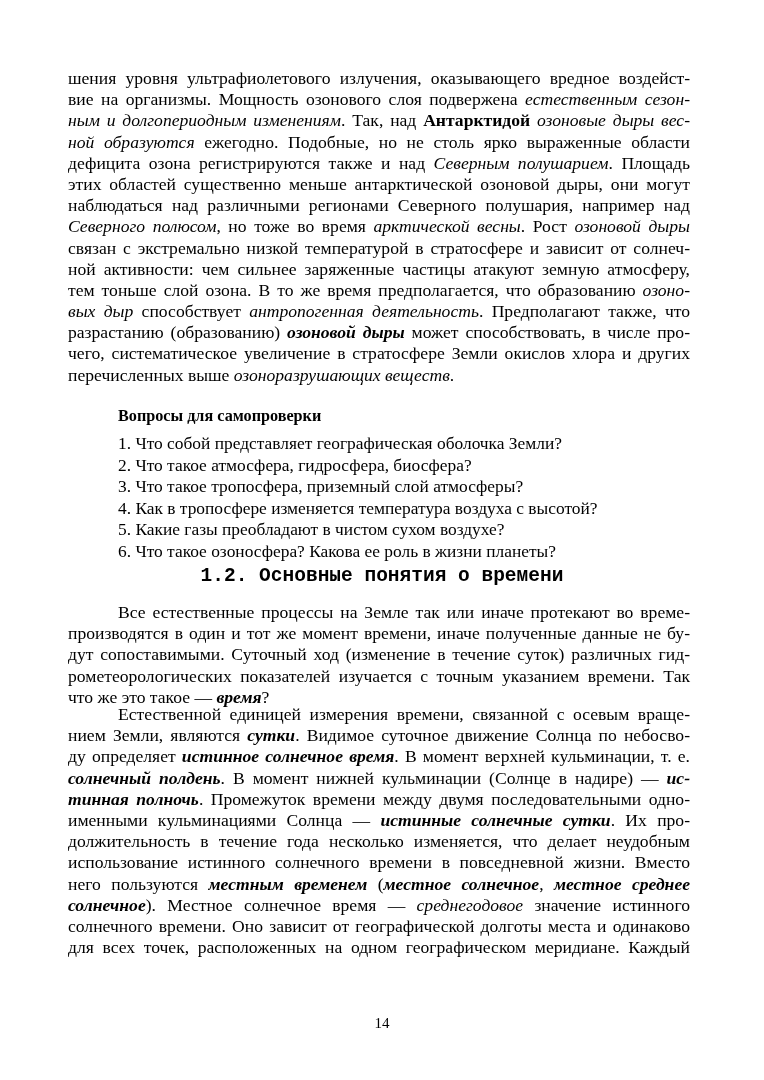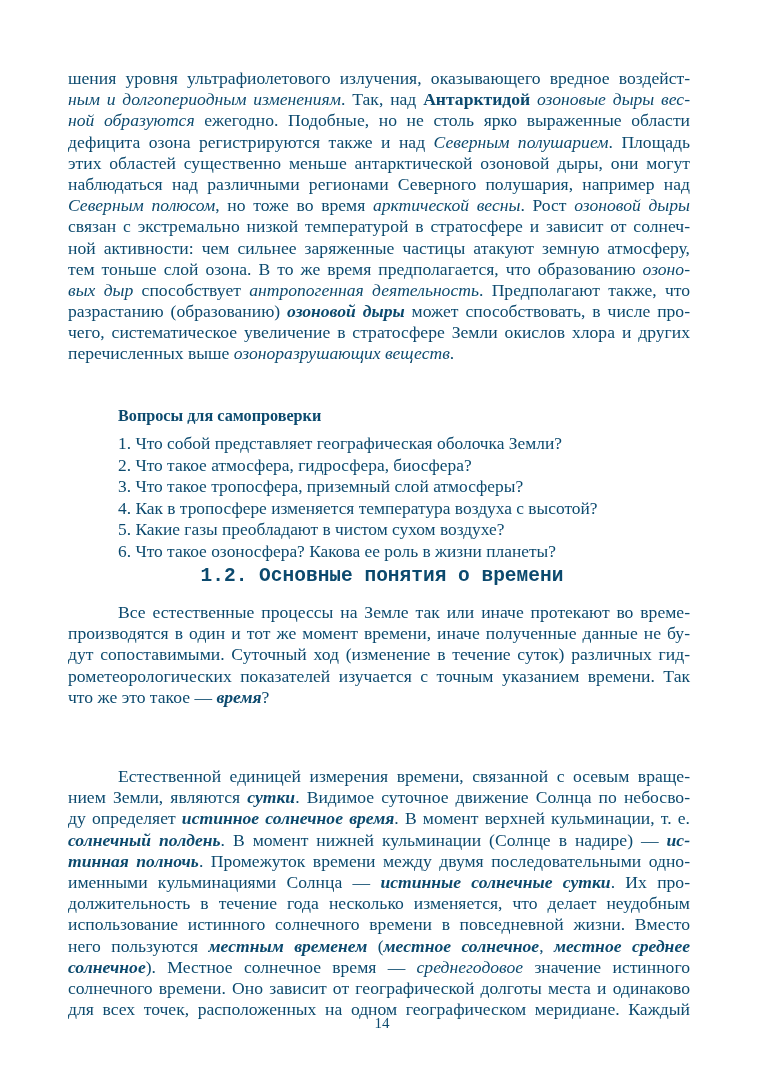--- a/index.html
+++ b/index.html
@@ -1,19 +1,19 @@
 <!DOCTYPE html>
 <html><head>
   <meta charset="utf-8">
   <style>
     html, body { margin: 0; padding: 0; background: #ffffff; }
     body { width: 764px; height: 1080px; position: relative; overflow: hidden; }
     .page {
       position: absolute; left: 0; top: 0; width: 624px; height: 1080px;
-      background: #ffffff; color: #0c4a6e;
+      background: #ffffff; color: #000000;
       font-family: "Liberation Serif", "DejaVu Serif", serif;
       font-size: 17.6px;
     }
     .block { position: absolute; left: 68px; width: 622px; }
     .line {
       height: 21.2px; line-height: 21.2px; white-space: nowrap;
       text-align: justify; text-align-last: justify; overflow: visible;
     }
     .line.last { text-align-last: left; }
     .indent { padding-left: 50px; }
@@ -26,39 +26,40 @@
       font-size: 16.2px; line-height: 20px;
     }
     #questions-list { position: absolute; left: 118px; top: 433px; }
     #questions-list .q { height: 21.6px; line-height: 21.6px; white-space: nowrap; font-size: 17.4px; }
     #section-title {
       position: absolute; left: 0; width: 764px; top: 563px; text-align: center;
       font-family: Liberation Mono, monospace; font-weight: bold;
       font-size: 19.5px; line-height: 26px;
     }
     #para2 { top: 602px; }
-    #para3 { top: 766px; }
+    #para3 { top: 704px; }
     #page-number {
       position: absolute; left: 0; width: 764px; top: 1014px; text-align: center;
       font-size: 15px; line-height: 18px;
     }
   </style>
 </head>
 <body>
 
 <div class="page">
 
   <div id="para1" class="block">
       <div class="line"><span>шения уровня ультрафиолетового излучения, оказывающего вредное воздейст-</span></div>
+      <div class="line"><span>вие на организмы. Мощность озонового слоя  подвержена </span><span class="i">естественным сезон-</span></div>
       <div class="line"><span class="i">ным и долгопериодным изменениям</span><span>. Так, над </span><span class="b">Антарктидой</span><span> </span><span class="i">озоновые дыры вес-</span></div>
       <div class="line"><span class="i">ной образуются</span><span> ежегодно. Подобные, но не столь ярко выраженные области</span></div>
       <div class="line"><span>дефицита озона регистрируются также и над </span><span class="i">Северным полушарием</span><span>. Площадь</span></div>
       <div class="line"><span>этих областей существенно меньше антарктической озоновой дыры, они могут</span></div>
       <div class="line"><span>наблюдаться над различными регионами Северного полушария, например над</span></div>
-      <div class="line"><span class="i">Северным полюсом</span><span>, но тоже во время </span><span class="i">арктической весны</span><span>. Рост </span><span class="i">озоновой дыры</span></div>
+      <div class="line"><span class="i">Северного полюсом</span><span>, но тоже во время </span><span class="i">арктической весны</span><span>. Рост </span><span class="i">озоновой дыры</span></div>
       <div class="line"><span>связан с экстремально низкой температурой в стратосфере и зависит от солнеч-</span></div>
       <div class="line"><span>ной активности: чем сильнее заряженные частицы атакуют земную атмосферу,</span></div>
       <div class="line"><span>тем тоньше слой озона. В то же время предполагается, что образованию </span><span class="i">озоно-</span></div>
       <div class="line"><span class="i">вых дыр</span><span> способствует </span><span class="i">антропогенная деятельность</span><span>. Предполагают также, что</span></div>
       <div class="line"><span>разрастанию (образованию) </span><span class="bi">озоновой дыры</span><span> может способствовать, в числе про-</span></div>
       <div class="line"><span>чего, систематическое увеличение в стратосфере Земли окислов хлора и других</span></div>
       <div class="line last"><span>перечисленных выше </span><span class="i">озоноразрушающих веществ</span><span>.</span></div>
     </div>
 
   <div id="questions-heading">Вопросы для самопроверки</div>

